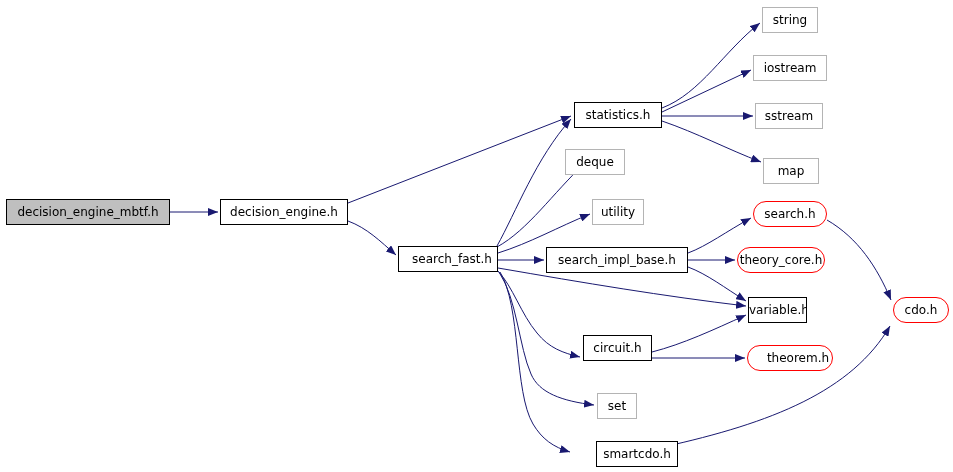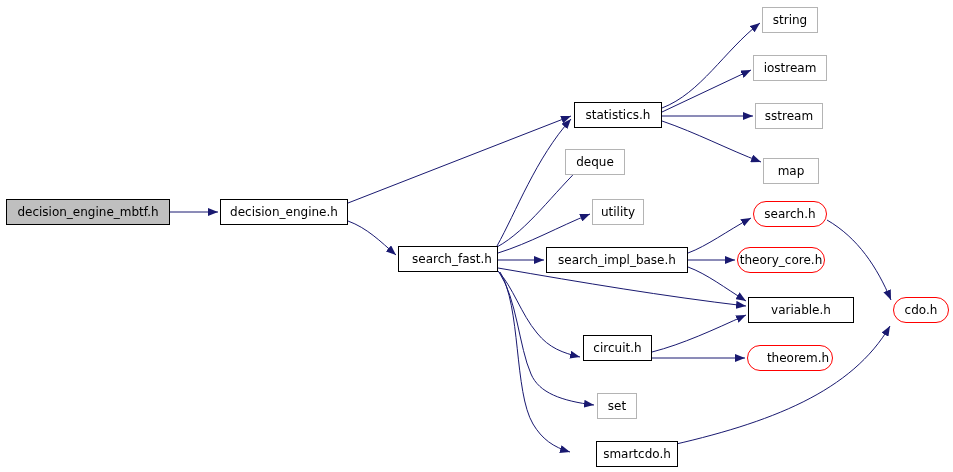--- a/index.html
+++ b/index.html
@@ -85,20 +85,20 @@
   <div class="node" style="left:574px;top:102px;width:88px;">statistics.h</div>
   <div class="node sys" style="left:565px;top:149px;width:60px;">deque</div>
   <div class="node sys" style="left:592px;top:199px;width:52px;">utility</div>
   <div class="node" style="left:546px;top:247px;width:142px;">search_impl_base.h</div>
   <div class="node sys" style="left:762px;top:7px;width:56px;">string</div>
   <div class="node sys" style="left:753px;top:55px;width:74px;">iostream</div>
   <div class="node sys" style="left:755px;top:103px;width:68px;">sstream</div>
   <div class="node sys" style="left:763px;top:150px;width:56px;margin-top:8px;">map</div>
   <div class="node red" style="left:753px;top:201px;width:74px;">search.h</div>
   <div class="node red" style="left:737px;top:247px;width:88px;">theory_core.h</div>
-  <div class="node" style="left:748px;top:297px;width:106px;text-align:center;">variable.h</div>
+  <div class="node" style="left:748px;top:297px;width:59px;text-align:center;">variable.h</div>
   <div class="node red" style="left:893px;top:297px;width:56px;">cdo.h</div>
   <div class="node" style="left:583px;top:335px;width:69px;">circuit.h</div>
   <div class="node red" style="left:747px;top:345px;width:86px;padding-left:16px;">theorem.h</div>
   <div class="node sys" style="left:597px;top:393px;width:40px;">set</div>
   <div class="node" style="left:596px;top:441px;width:82px;">smartcdo.h</div>
 
 </div>
 
 </body></html>

